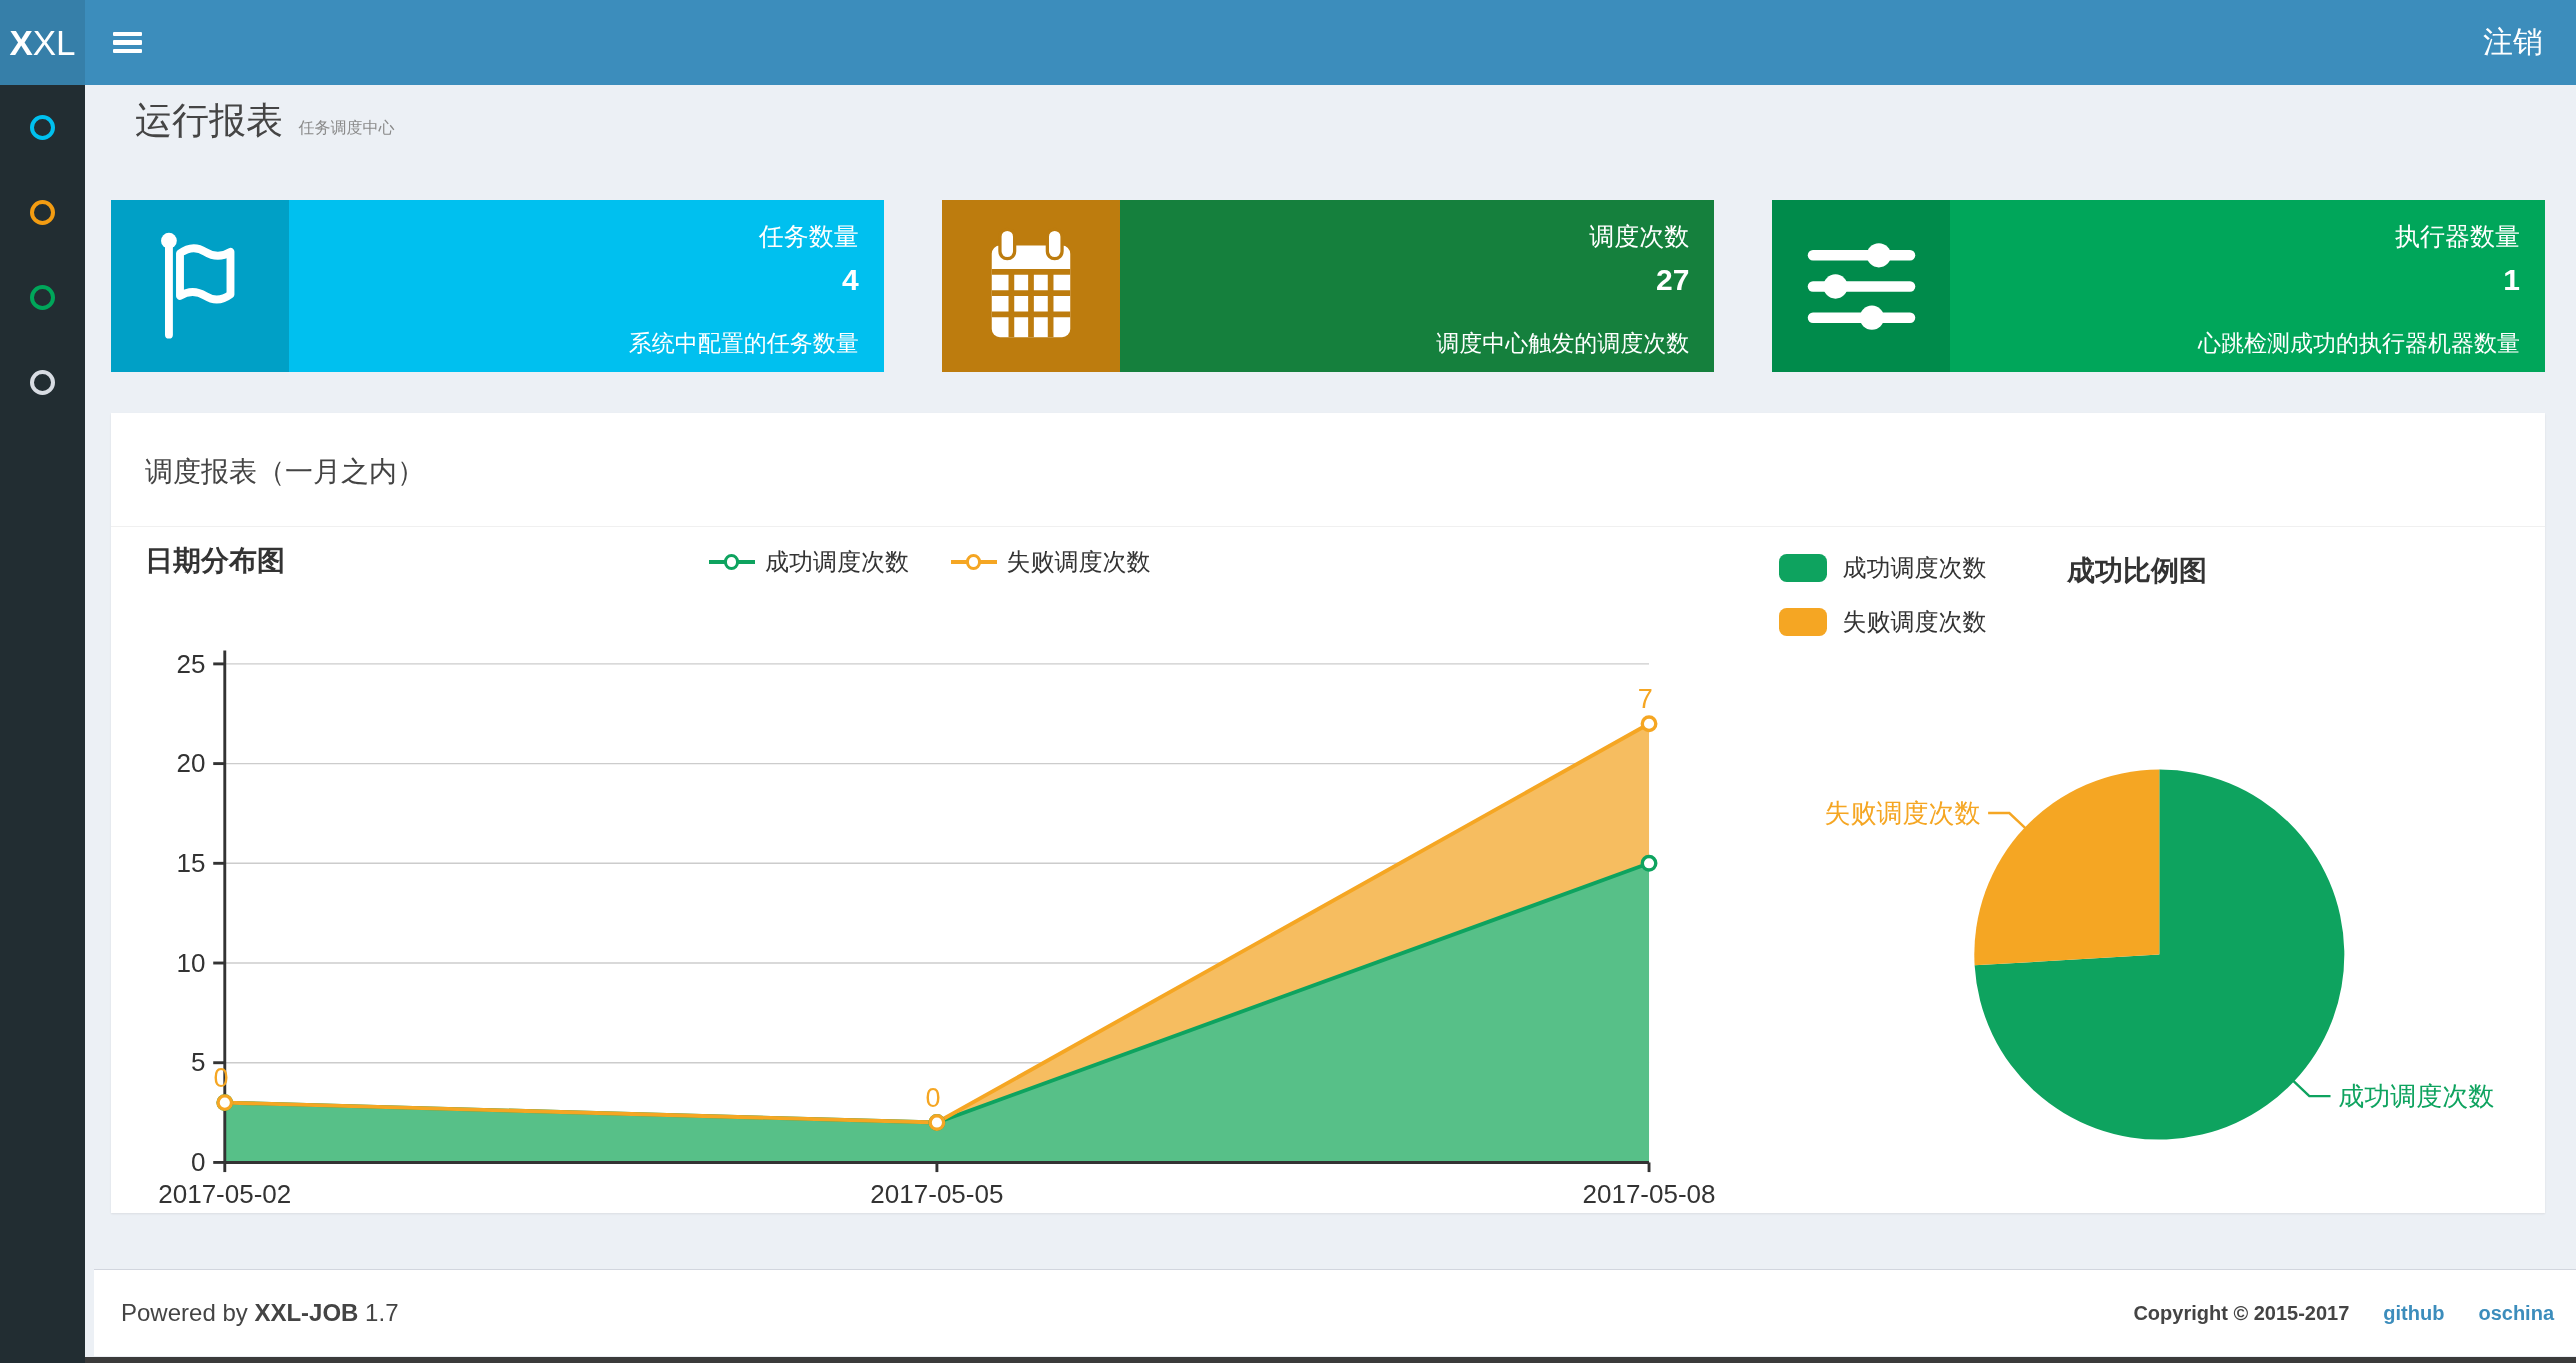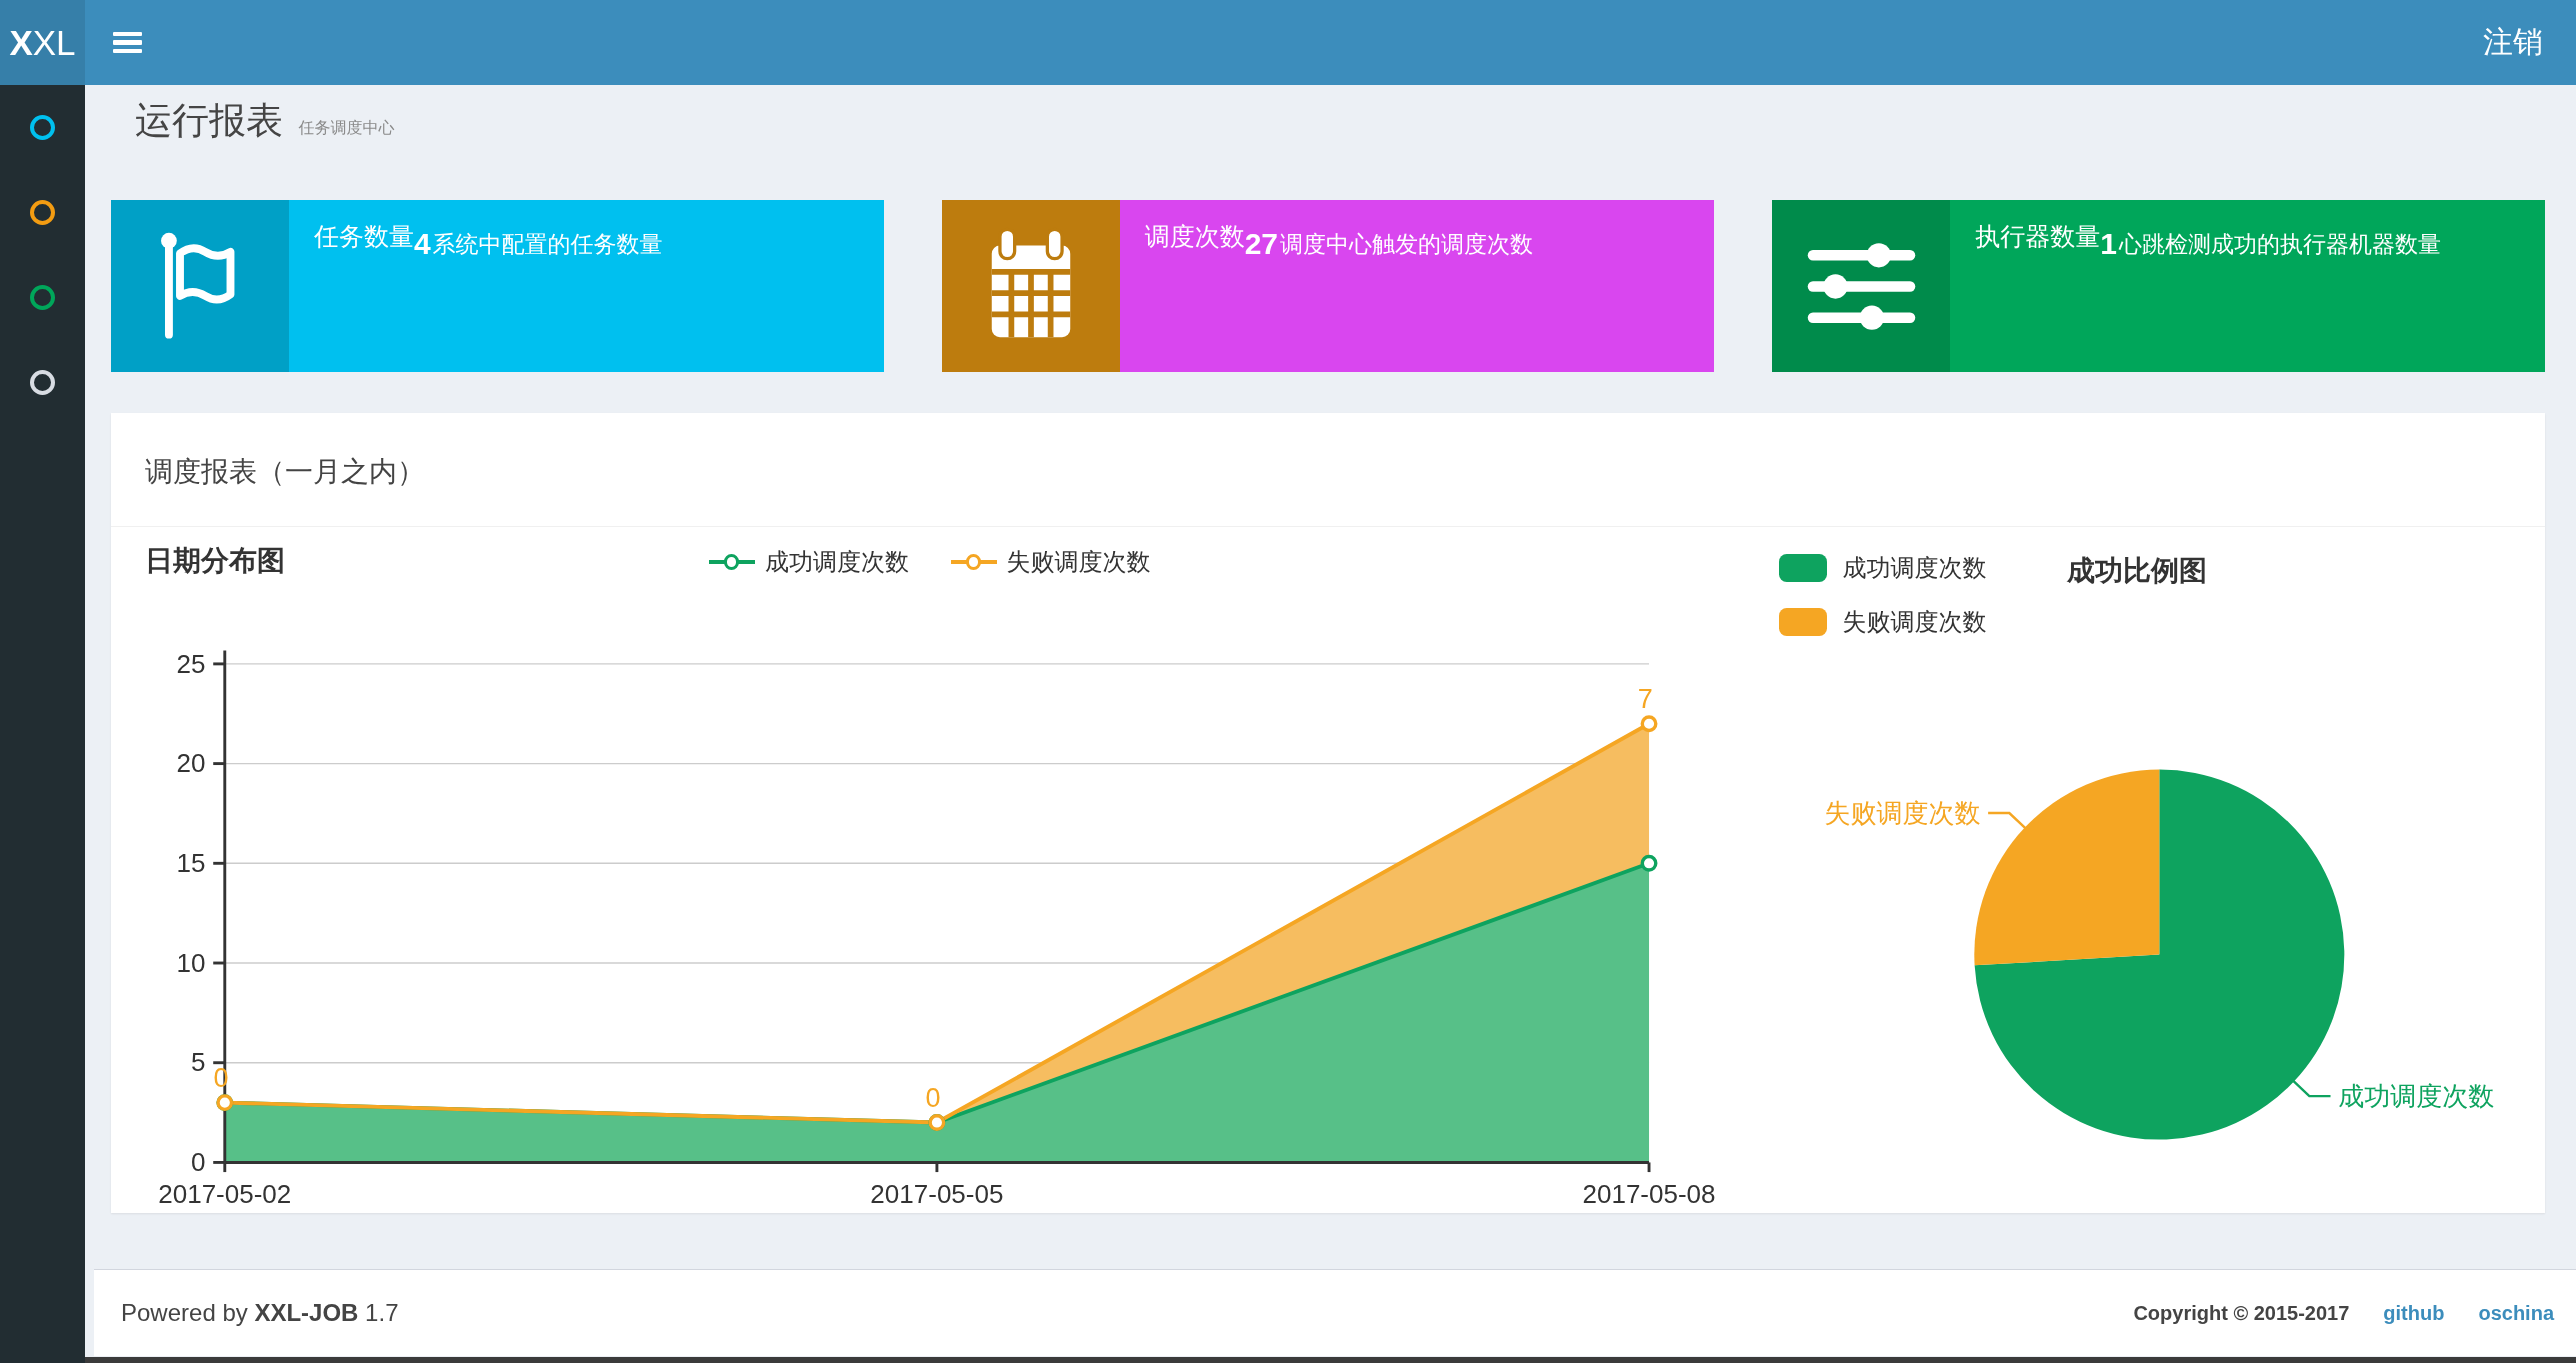--- a/index.html
+++ b/index.html
@@ -25,21 +25,21 @@
 
   
   .content-header{position:absolute;left:135px;top:96px;display:flex;align-items:baseline;gap:15.4px;}
   .page-title{font-size:37px;color:#454545;font-weight:500;}
   .page-subtitle{font-size:16px;color:#8a8a8a;}
 
   
   .cards{position:absolute;left:111px;top:200px;width:2434px;display:flex;gap:58px;}
   .info-box{flex:1;height:172px;display:flex;color:#fff;}
   .info-box-icon{width:178px;display:flex;align-items:center;justify-content:center;flex:none;}
-  .info-box-content{flex:1;padding:17.4px 25px 0 25px;display:flex;flex-direction:row;}
+  .info-box-content{flex:1;padding:17.4px 25px 0 25px;display:flex;flex-direction:column;align-items:flex-end;}
   .ib-label{font-size:25px;margin-top:2.9px;}
   .ib-value{font-size:30px;font-weight:700;margin-top:9.6px;}
   .ib-divider{height:2.9px;background:#fff;margin-top:16.4px;margin-right:1.9px;}
   .ib-desc{font-size:23px;margin-top:11.6px;}
 
   
   .panel{position:absolute;left:111px;top:413px;width:2434px;height:800px;background:#fff;
          box-shadow:0 1px 1.9px rgba(0,0,0,0.08);}
   .panel-header{height:73px;border-bottom:1.9px solid #f0f0f0;display:flex;padding-left:34px;margin-top:40px;}
   .panel-title{font-size:28px;color:#444;font-weight:500;}
@@ -128,21 +128,21 @@
         </svg>
       </div>
       <div class="info-box-content">
         <span class="ib-label">任务数量</span>
         <span class="ib-value">4</span>
         <span class="ib-divider"></span>
         <span class="ib-desc">系统中配置的任务数量</span>
       </div>
     </div>
 
-    <div class="info-box" style="background: #d946ef;">
+    <div class="info-box" style="background: #15803d;">
       <div class="info-box-icon" style="background: rgb(189, 124, 14);">
         <svg width="106" height="121" viewBox="0 0 64 74">
           <rect x="8" y="12" width="48" height="56" rx="5" fill="#fff"></rect>
           <g stroke="#bd7c0e" stroke-width="3.5">
             <line x1="8" y1="28" x2="56" y2="28"></line>
             <line x1="8" y1="41" x2="56" y2="41"></line>
             <line x1="8" y1="54" x2="56" y2="54"></line>
             <line x1="20" y1="28" x2="20" y2="68"></line>
             <line x1="32" y1="28" x2="32" y2="68"></line>
             <line x1="44" y1="28" x2="44" y2="68"></line>

